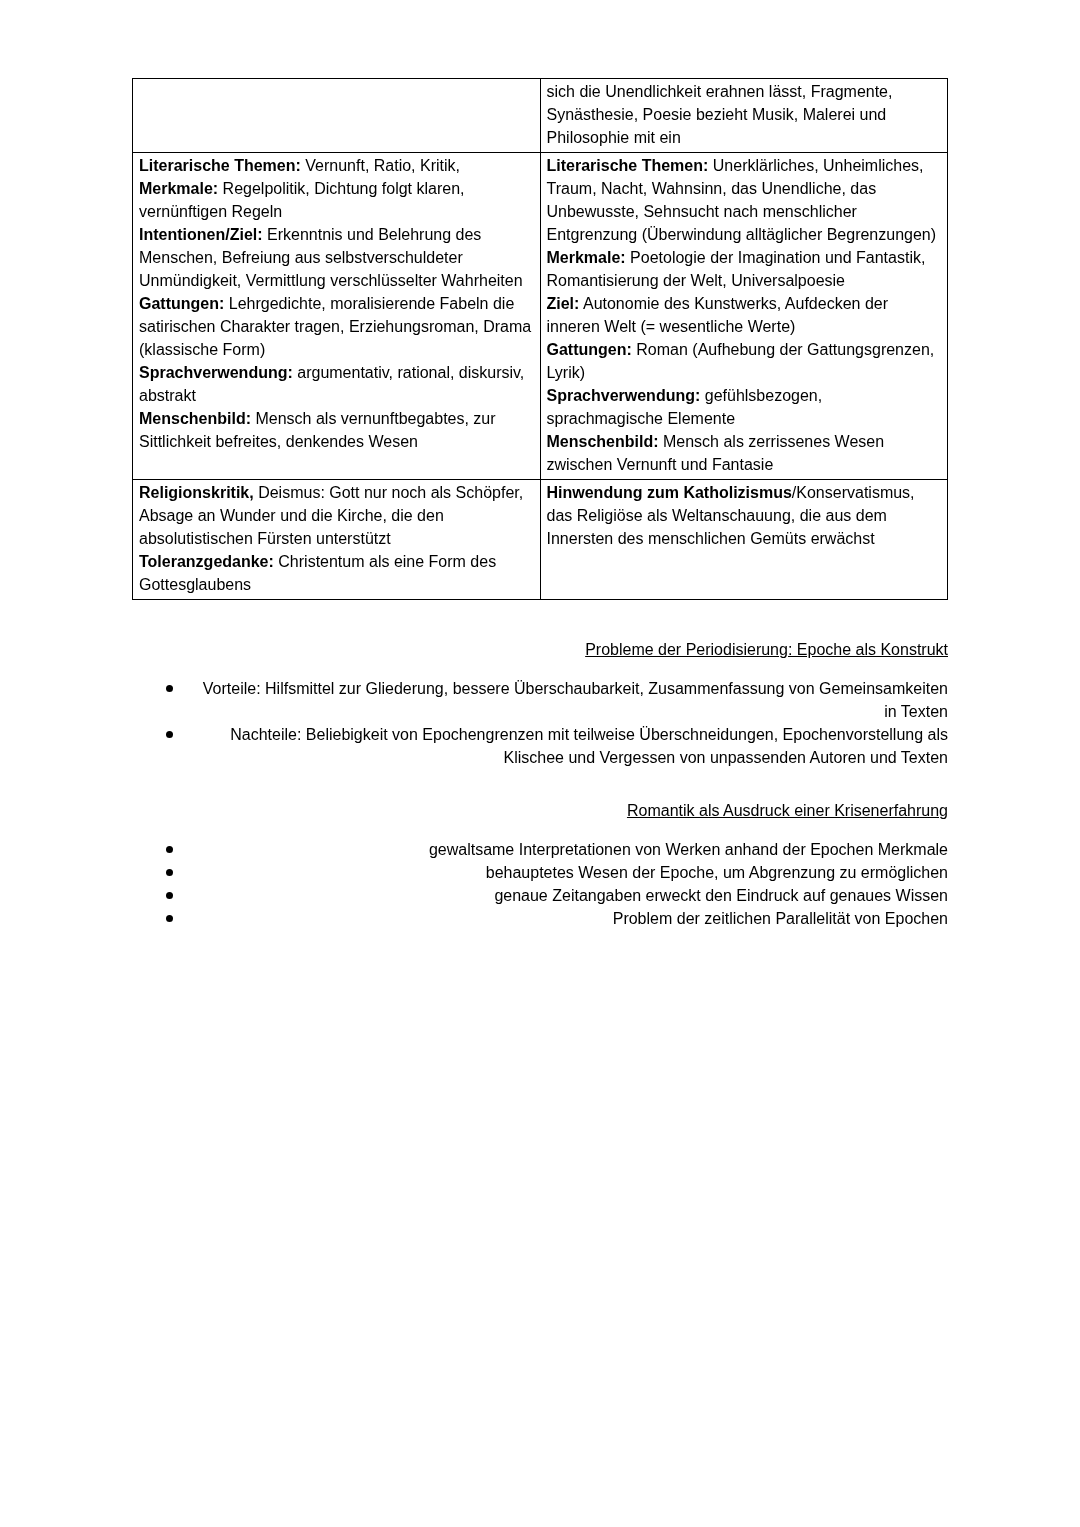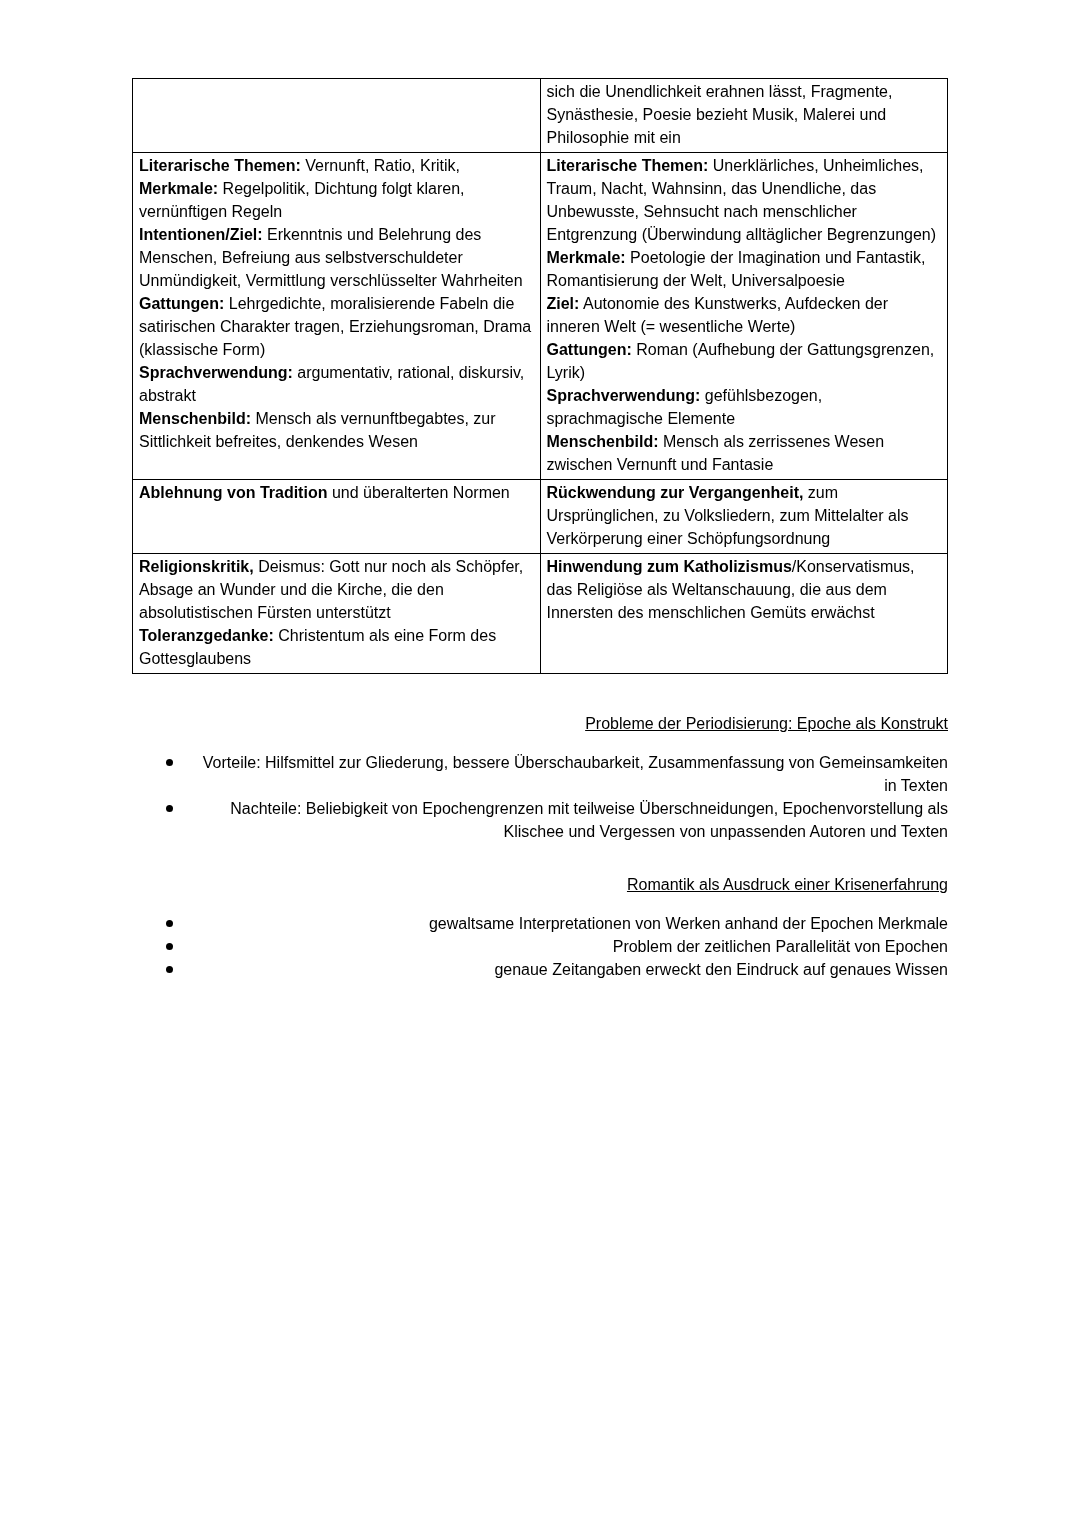--- a/index.html
+++ b/index.html
@@ -84,46 +84,39 @@
             <div class="par"><b>Literarische Themen:</b> Unerklärliches, Unheimliches, Traum, Nacht, Wahnsinn, das Unendliche, das Unbewusste, Sehnsucht nach menschlicher Entgrenzung (Überwindung alltäglicher Begrenzungen)</div>
             <div class="par"><b>Merkmale:</b> Poetologie der Imagination und Fantastik, Romantisierung der Welt, Universalpoesie</div>
             <div class="par"><b>Ziel:</b> Autonomie des Kunstwerks, Aufdecken der inneren Welt (= wesentliche Werte)</div>
             <div class="par"><b>Gattungen:</b> Roman (Aufhebung der Gattungsgrenzen, Lyrik)</div>
             <div class="par"><b>Sprachverwendung:</b> gefühlsbezogen, sprachmagische Elemente</div>
             <div class="par"><b>Menschenbild:</b> Mensch als zerrissenes Wesen zwischen Vernunft und Fantasie</div>
           </td>
         </tr>
         <tr>
           <td>
-            <div class="par"><b>Ablehnung von Tradition</b> und überalterten Normen</div>
-          </td>
-          <td>
-            <div class="par"><b>Rückwendung zur Vergangenheit,</b> zum Ursprünglichen, zu Volksliedern, zum Mittelalter als Verkörperung einer Schöpfungsordnung</div>
-          </td>
-        </tr>
-        <tr>
-          <td>
             <div class="par"><b>Religionskritik,</b> Deismus: Gott nur noch als Schöpfer, Absage an Wunder und die Kirche, die den absolutistischen Fürsten unterstützt</div>
             <div class="par"><b>Toleranzgedanke:</b> Christentum als eine Form des Gottesglaubens</div>
           </td>
           <td>
             <div class="par"><b>Hinwendung zum Katholizismus</b>/Konservatismus, das Religiöse als Weltanschauung, die aus dem Innersten des menschlichen Gemüts erwächst</div>
           </td>
         </tr>
       </tbody>
   </table>
 
   <div class="sections">
       <div class="heading">Probleme der Periodisierung: Epoche als Konstrukt</div>
       <ul class="bullets">
         <li>Vorteile: Hilfsmittel zur Gliederung, bessere Überschaubarkeit, Zusammenfassung von Gemeinsamkeiten in Texten</li>
         <li>Nachteile: Beliebigkeit von Epochengrenzen mit teilweise Überschneidungen, Epochenvorstellung als Klischee und Vergessen von unpassenden Autoren und Texten</li>
       </ul>
       <div class="heading">Romantik als Ausdruck einer Krisenerfahrung</div>
       <ul class="bullets">
         <li>gewaltsame Interpretationen von Werken anhand der Epochen Merkmale</li>
+        <li>behauptetes Wesen der Epoche, um Abgrenzung zu ermöglichen</li>
+        <li>genaue Zeitangaben erweckt den Eindruck auf genaues Wissen</li>
         <li>Problem der zeitlichen Parallelität von Epochen</li>
-        <li>genaue Zeitangaben erweckt den Eindruck auf genaues Wissen</li>
       </ul>
     </div>
 
   <div class="cutline"></div>
 </div>
 
 </body></html>

